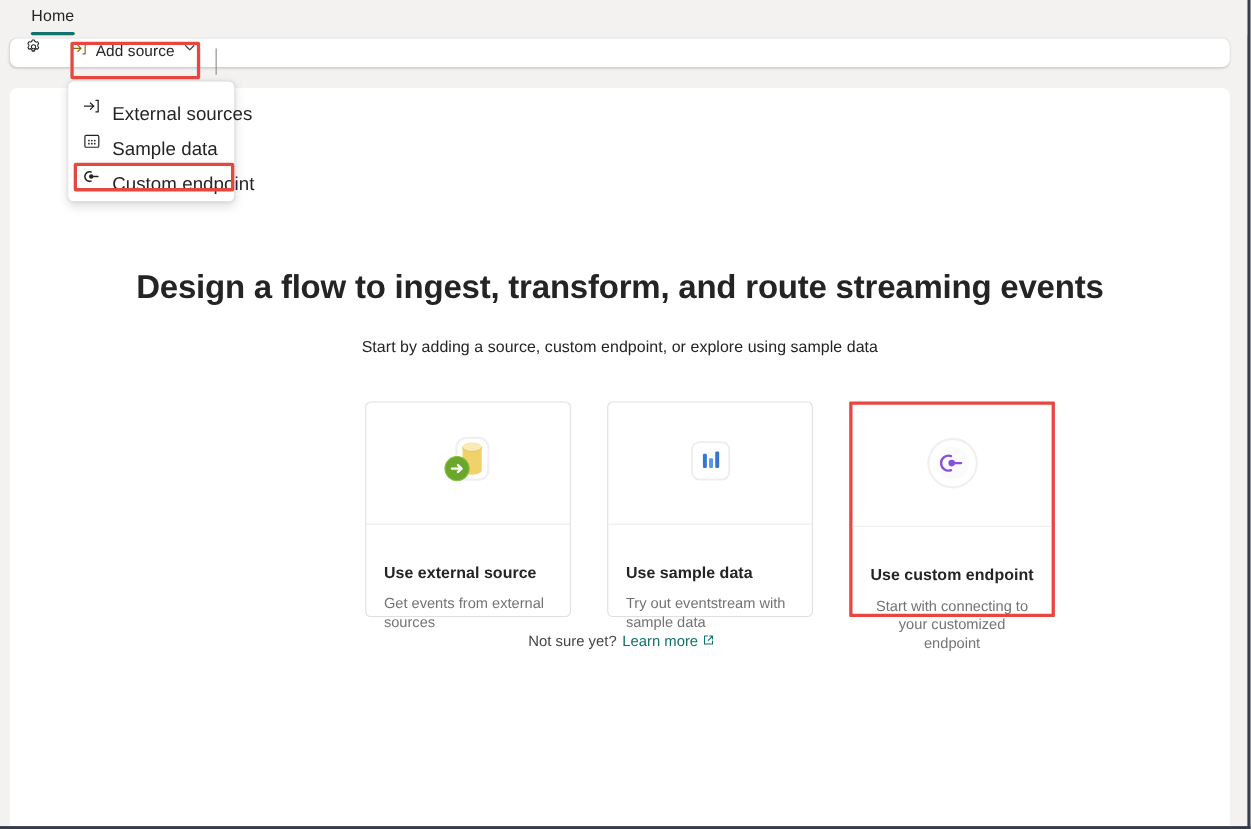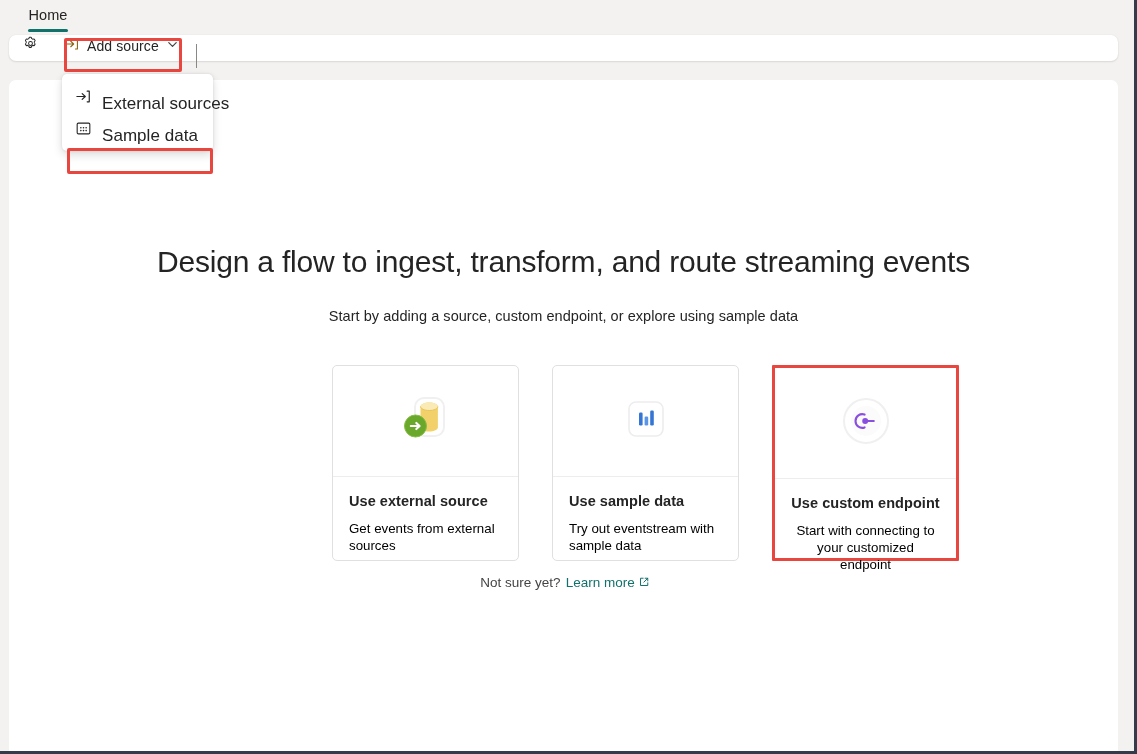--- a/index.html
+++ b/index.html
@@ -169,21 +169,21 @@
   .hero {
     position: absolute;
     left: 0; top: 0;
     width: 1109px;
     text-align: center;
   }
   .hero-title {
     margin: 0;
     padding-top: 162px;
     font-size: 30px;
-    font-weight: 400;
+    font-weight: 700;
     color: #242424;
     letter-spacing: -.2px;
     line-height: 40px;
   }
   .hero-sub {
     margin: 0;
     padding-top: 26px;
     font-size: 14.5px;
     color: #242424;
     font-weight: 400;
@@ -200,20 +200,21 @@
   .card {
     position: relative;
     width: 187px;
     height: 196px;
     background: #ffffff;
     border: 1px solid #e0e0e0;
     border-radius: 5px;
     display: flex;
     flex-direction: column;
     cursor: pointer;
+    gap: 20px;
   }
   .card.selected {
     border: 3px solid #e8473f;
     border-radius: 1px;
     text-align: center;
   }
   .card-art {
     flex: 0 0 111px;
     display: flex;
     align-items: center;
@@ -227,21 +228,21 @@
   .card-title {
     font-size: 14.5px;
     font-weight: 600;
     color: #242424;
     line-height: 20px;
     letter-spacing: .05px;
   }
   .card-desc {
     margin-top: 9px;
     font-size: 13.3px;
-    color: #000000;
+    color: #737373;
     line-height: 17px;
     font-weight: 400;
   }
 
   
   .footer-line {
     position: absolute;
     left: 0; top: 495px;
     width: 1112px;
     text-align: center;
@@ -328,20 +329,30 @@
           <circle cx="9" cy="8.2" r=".85" fill="#242424"></circle>
           <circle cx="11.8" cy="8.2" r=".85" fill="#242424"></circle>
           <circle cx="6.2" cy="11.2" r=".85" fill="#242424"></circle>
           <circle cx="9" cy="11.2" r=".85" fill="#242424"></circle>
           <circle cx="11.8" cy="11.2" r=".85" fill="#242424"></circle>
         </svg>
       </span>
       <span class="menu-item-label">Sample data</span>
     </div>
 
+    <div class="menu-item">
+      <span class="menu-icon">
+        <svg width="17" height="17" viewBox="0 0 18 18" fill="none" aria-hidden="true">
+          <path d="M8.2 4.6a4.6 4.6 0 100 8.8" stroke="#242424" stroke-width="1.5" stroke-linecap="round"></path>
+          <circle cx="8.4" cy="9" r="2.1" fill="#242424"></circle>
+          <path d="M8.4 9h6.4" stroke="#242424" stroke-width="1.5" stroke-linecap="round"></path>
+        </svg>
+      </span>
+      <span class="menu-item-label">Custom endpoint</span>
+    </div>
 
   </div>
   <div class="hl-custom"></div>
 
   <div class="canvas">
 
     <div class="hero">
       <h1 class="hero-title">Design a flow to ingest, transform, and route streaming events</h1>
       <p class="hero-sub">Start by adding a source, custom endpoint, or explore using sample data</p>
     </div>

